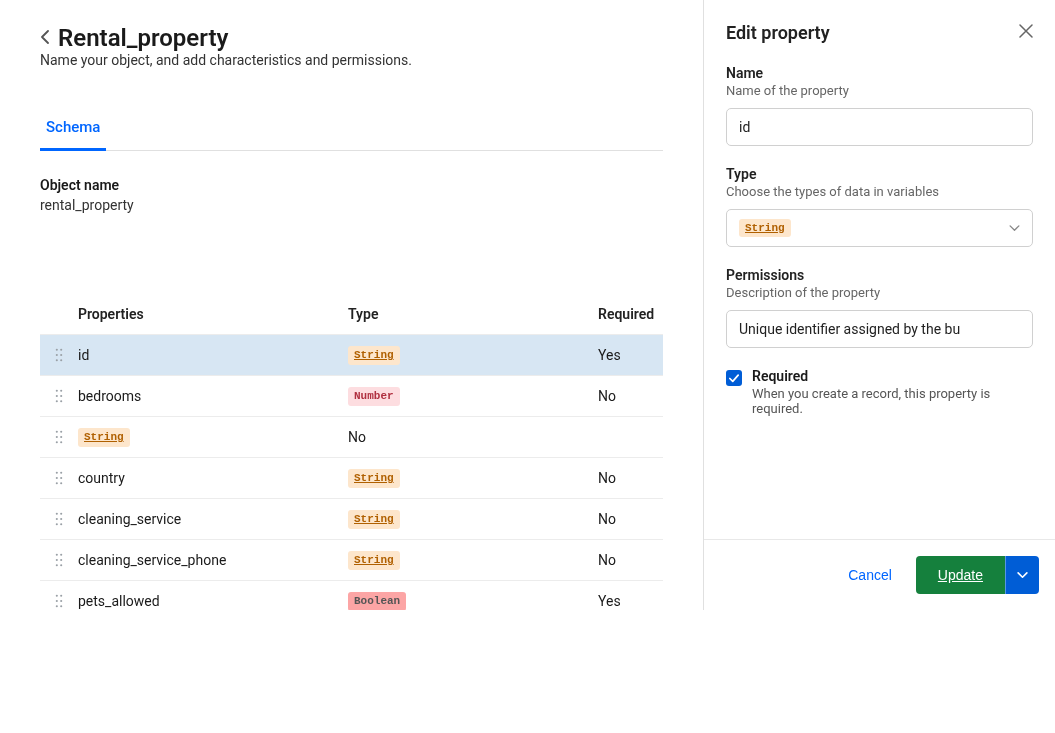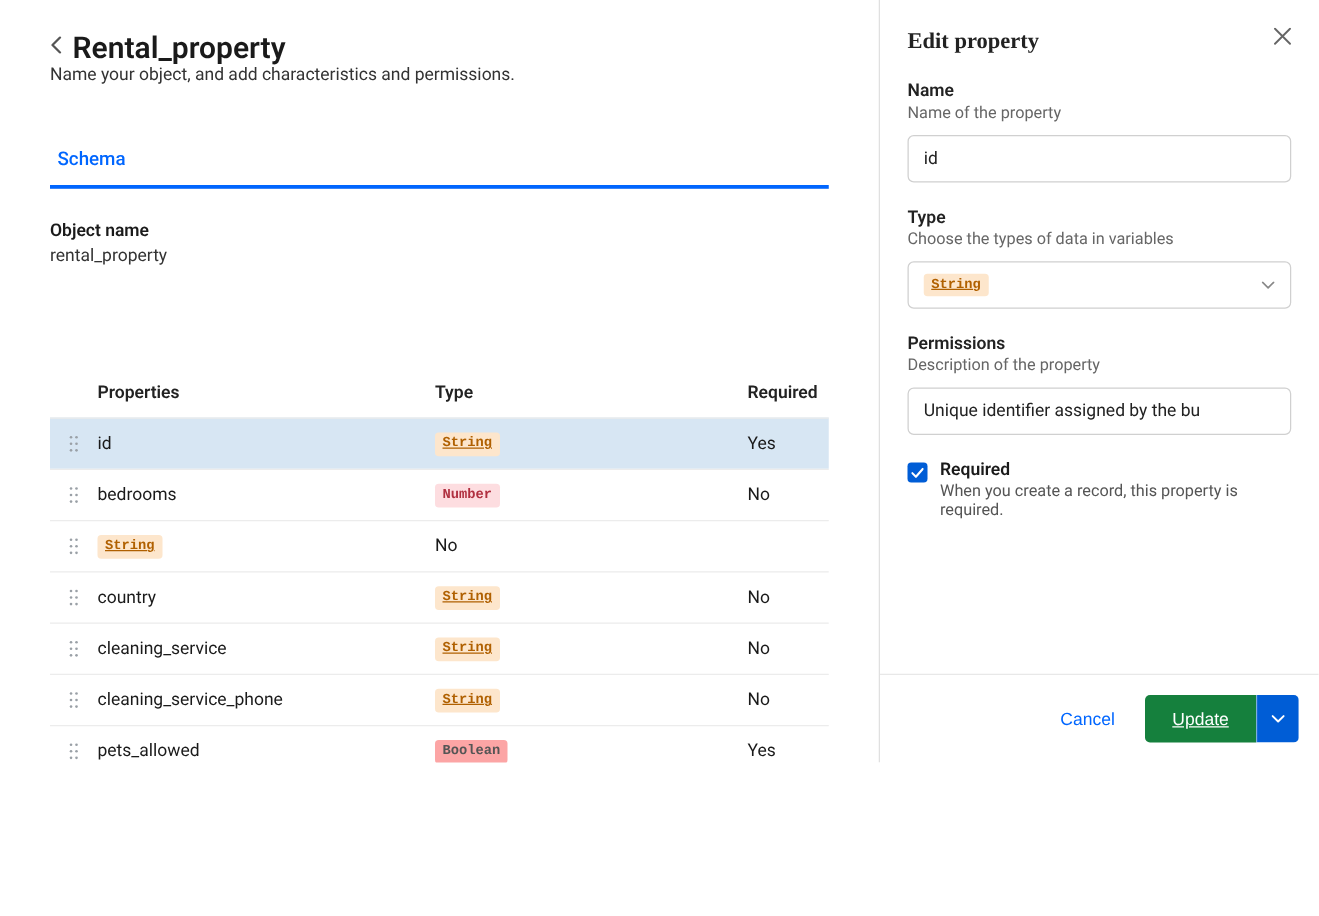--- a/index.html
+++ b/index.html
@@ -40,21 +40,20 @@
     margin-top: 0;
     font-size: 14px;
     color: #333;
   }
 
   .tabs {
     display: flex;
     gap: 32px;
     border-bottom: 1px solid #e0e0e0;
     margin-top: 40px;
-    flex-direction: column;
   }
   .tab {
     padding: 10px 6px 12px;
     font-size: 15px;
     color: #666;
     cursor: pointer;
     border-bottom: 3px solid transparent;
     margin-bottom: -1px;
   }
   .tab.active {
@@ -126,24 +125,23 @@
     border-left: 1px solid #e0e0e0;
     display: flex;
     flex-direction: column;
   }
   .panel-body {
     padding: 22px 22px 10px 22px;
     flex: 1;
   }
   .panel-header {
     display: flex;
-    align-items: flex-start;
+    align-items: center;
     justify-content: space-between;
     margin-bottom: 22px;
-    font-family: Liberation Serif, serif;
   }
   .panel-title {
     font-size: 18px;
     font-weight: 600;
     color: #222;
   }
   .close-x {
     color: #666;
     cursor: pointer;
     font-size: 16px;

